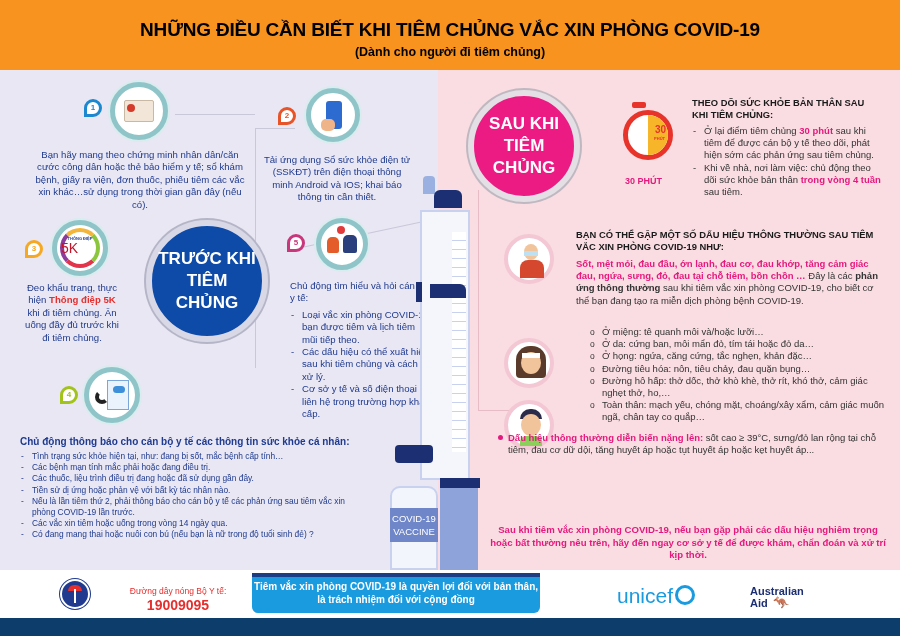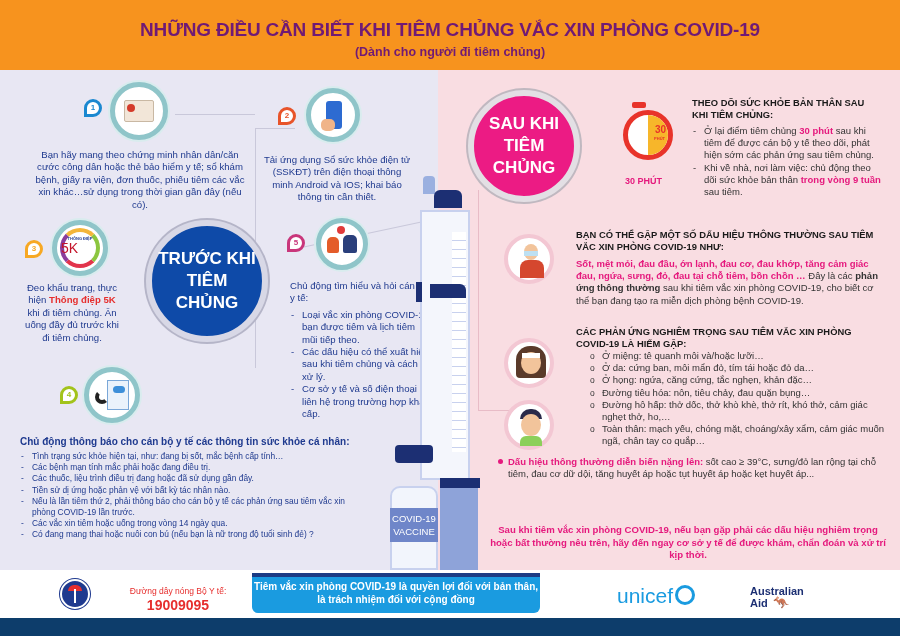--- a/index.html
+++ b/index.html
@@ -1,17 +1,17 @@
 <!DOCTYPE html>
 <html><head>
 <meta charset="utf-8">
 <style>
 *{box-sizing:border-box;margin:0;padding:0}
 body{width:900px;height:636px;overflow:hidden;font-family:"Liberation Sans",sans-serif;background:#e9e8f2;position:relative}
-.header{position:absolute;left:0;top:0;width:900px;height:90px;background:#f7931e;text-align:center;color:#701a75}
+.header{position:absolute;left:0;top:0;width:900px;height:90px;background:#f7931e;text-align:center;color:#000000}
 .header h1{font-size:19px;font-weight:bold;padding-top:19px;letter-spacing:-0.2px}
 .header .sub{font-size:12.5px;font-weight:bold;margin-top:4px}
 .left{position:absolute;left:0;top:70px;width:438px;height:500px;background:#e8e7f3}
 .right{position:absolute;left:438px;top:70px;width:462px;height:500px;background:#f9dde2}
 .txt{font-size:9.6px;line-height:12.4px;color:#1f3a8f}
 .abs{position:absolute}
 .badge{position:absolute;width:18px;height:18px;border-radius:50% 50% 50% 0/50% 50% 50% 0;border:3px solid;background:#fff;font-size:8px;font-weight:bold;text-align:center;line-height:12px}
 .circ-ico{position:absolute;border-radius:50%;background:#fff;border:5px solid #8fc5c9;box-shadow:0 0 0 2px #d9ecee}
 .bigcirc{position:absolute;border-radius:50%;display:flex;align-items:center;justify-content:center;text-align:center;color:#fff;font-weight:bold}
 ul.dash{list-style:none}
@@ -127,21 +127,21 @@
     <div style="position:absolute;right:2px;top:9px;font-size:10px;font-weight:bold;color:#e8332a">30</div>
     <div style="position:absolute;right:3px;top:21px;font-size:4px;font-weight:bold;color:#e8332a">PHÚT</div>
   </div>
   <div class="abs" style="left:194px;top:32px;width:14px;height:6px;background:#e8332a;border-radius:2px"></div>
   <div class="abs" style="left:187px;top:106px;font-size:9px;font-weight:bold;color:#e5197d">30 PHÚT</div>
 
   <div class="abs" style="left:254px;top:27px;width:190px">
     <div class="rh">THEO DÕI SỨC KHỎE BẢN THÂN SAU KHI TIÊM CHỦNG:</div>
     <ul class="dash rt" style="margin-top:4px">
       <li><span>Ở lại điểm tiêm chủng </span><span class="pink">30 phút</span><span> sau khi tiêm để được cán bộ y tế theo dõi, phát hiện sớm các phản ứng sau tiêm chủng.</span></li>
-      <li><span>Khi về nhà, nơi làm việc: chủ động theo dõi sức khỏe bản thân </span><span class="pink">trong vòng 9 tuần</span><span> sau tiêm.</span></li>
+      <li><span>Khi về nhà, nơi làm việc: chủ động theo dõi sức khỏe bản thân </span><span class="pink">trong vòng 4 tuần</span><span> sau tiêm.</span></li>
     </ul>
   </div>
 
   <div class="abs" style="left:66px;top:164px;width:50px;height:50px;border-radius:50%;background:#fff;border:4px solid #f3c7d3">
     <div style="position:absolute;left:12px;top:22px;width:24px;height:18px;background:#d5472e;border-radius:8px 8px 0 0"></div>
     <div style="position:absolute;left:16px;top:6px;width:14px;height:16px;background:#f2c49b;border-radius:50%"></div>
     <div style="position:absolute;left:16px;top:13px;width:14px;height:5px;background:#bde0f2"></div>
   </div>
   <div class="abs" style="left:138px;top:159px;width:310px">
     <div class="rh">BẠN CÓ THỂ GẶP MỘT SỐ DẤU HIỆU THÔNG THƯỜNG SAU TIÊM VẮC XIN PHÒNG COVID-19 NHƯ:</div>
@@ -154,21 +154,20 @@
     <div style="position:absolute;left:8px;top:4px;width:30px;height:32px;background:#5a3a2a;border-radius:14px 14px 4px 4px"></div>
     <div style="position:absolute;left:13px;top:10px;width:20px;height:22px;background:#f2c49b;border-radius:50%"></div>
     <div style="position:absolute;left:14px;top:11px;width:18px;height:5px;background:#fff"></div>
   </div>
   <div class="abs" style="left:66px;top:330px;width:50px;height:50px;border-radius:50%;background:#fff;border:4px solid #f3c7d3">
     <div style="position:absolute;left:12px;top:5px;width:22px;height:10px;background:#2a2a4a;border-radius:10px 10px 0 0"></div>
     <div style="position:absolute;left:13px;top:10px;width:20px;height:22px;background:#f2c49b;border-radius:50%"></div>
     <div style="position:absolute;left:12px;top:32px;width:22px;height:10px;background:#8ccf5a;border-radius:6px 6px 0 0"></div>
   </div>
   <div class="abs" style="left:138px;top:256px;width:310px">
-    <div class="rh">CÁC PHẢN ỨNG NGHIÊM TRỌNG SAU TIÊM VẮC XIN PHÒNG COVID-19 LÀ HIẾM GẶP:</div>
     <ul class="subl rt" style="margin-left:8px">
       <li>Ở miệng: tê quanh môi và/hoặc lưỡi…</li>
       <li>Ở da: cứng ban, môi mẩn đỏ, tím tái hoặc đỏ da…</li>
       <li>Ở họng: ngứa, căng cứng, tắc nghẹn, khản đặc…</li>
       <li>Đường tiêu hóa: nôn, tiêu chảy, đau quặn bụng…</li>
       <li>Đường hô hấp: thở dốc, thở khò khè, thở rít, khó thở, cảm giác nghẹt thở, ho,…</li>
       <li>Toàn thân: mạch yếu, chóng mặt, choáng/xây xẩm, cảm giác muốn ngã, chân tay co quắp…</li>
     </ul>
     <div class="rt" style="margin-top:8px;padding-left:12px;position:relative;margin-left:-80px;width:390px">
       <span style="position:absolute;left:2px;top:3px;width:5px;height:5px;border-radius:50%;background:#e5197d"></span>

